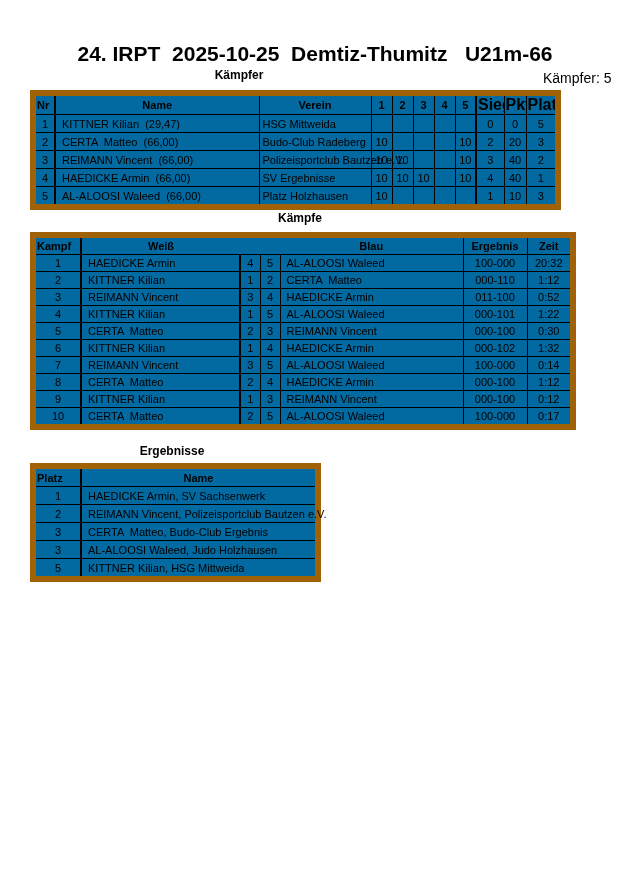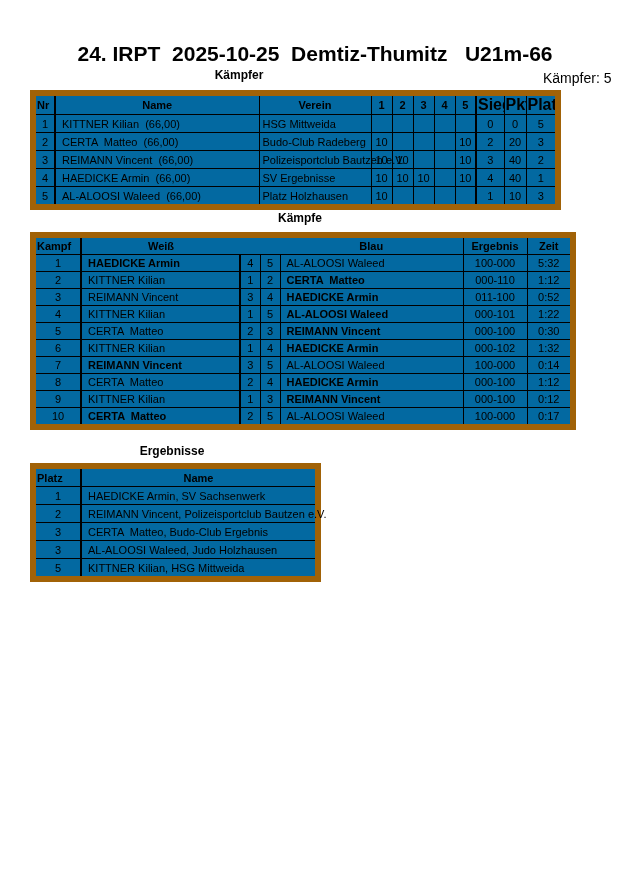--- a/index.html
+++ b/index.html
@@ -37,21 +37,21 @@
   th{font-weight:bold;overflow:hidden;padding:0 1px;}
   #t1 th,#t1 td{height:17px;}
   #t2 th,#t2 td{height:16px;}
   #t3 th,#t3 td{height:17px;}
   .tc{text-align:center;}
   .tl{text-align:left;}
   .pl{padding-left:6px;}
   .bl2{border-left:2px solid #000 !important;}
   .nbr{border-right:none;}
   .nbl{border-left:none;}
-  .b{font-weight:bold;}
+  .b{font-weight:normal;}
   .ovf{overflow:visible;position:relative;z-index:2;}
   
   .sm{font-size:16px;}
 </style>
 </head>
 <body>
 
 <div class="page-title">24. IRPT  2025-10-25  Demtiz-Thumitz   U21m-66</div>
 
 <div class="sec-heading" id="h-kaempfer">Kämpfer</div>
@@ -82,21 +82,21 @@
       <th class="tc">4</th>
       <th class="tc">5</th>
       <th class="tc bl2 sm">Siege</th>
       <th class="tc sm">Pkt</th>
       <th class="tc sm">Platz</th>
     </tr>
   </thead>
   <tbody id="t1-body">
       <tr>
         <td class="tc">1</td>
-        <td class="tl pl bl2">KITTNER Kilian  (66,00)</td>
+        <td class="tl pl bl2">KITTNER Kilian  (29,47)</td>
         <td class="tl ovf">HSG Mittweida</td>
         <td class="tc"></td>
         <td class="tc"></td>
         <td class="tc"></td>
         <td class="tc"></td>
         <td class="tc"></td>
         <td class="tc bl2">0</td>
         <td class="tc">0</td>
         <td class="tc">5</td>
       </tr>
@@ -179,21 +179,21 @@
     </tr>
   </thead>
   <tbody id="t2-body">
       <tr>
         <td class="tc">1</td>
         <td class="tl pl bl2 b">HAEDICKE Armin</td>
         <td class="tc bl2">4</td>
         <td class="tc">5</td>
         <td class="tl pl">AL-ALOOSI Waleed</td>
         <td class="tc">100-000</td>
-        <td class="tc">5:32</td>
+        <td class="tc">20:32</td>
       </tr>
       <tr>
         <td class="tc">2</td>
         <td class="tl pl bl2">KITTNER Kilian</td>
         <td class="tc bl2">1</td>
         <td class="tc">2</td>
         <td class="tl pl b">CERTA  Matteo</td>
         <td class="tc">000-110</td>
         <td class="tc">1:12</td>
       </tr>

